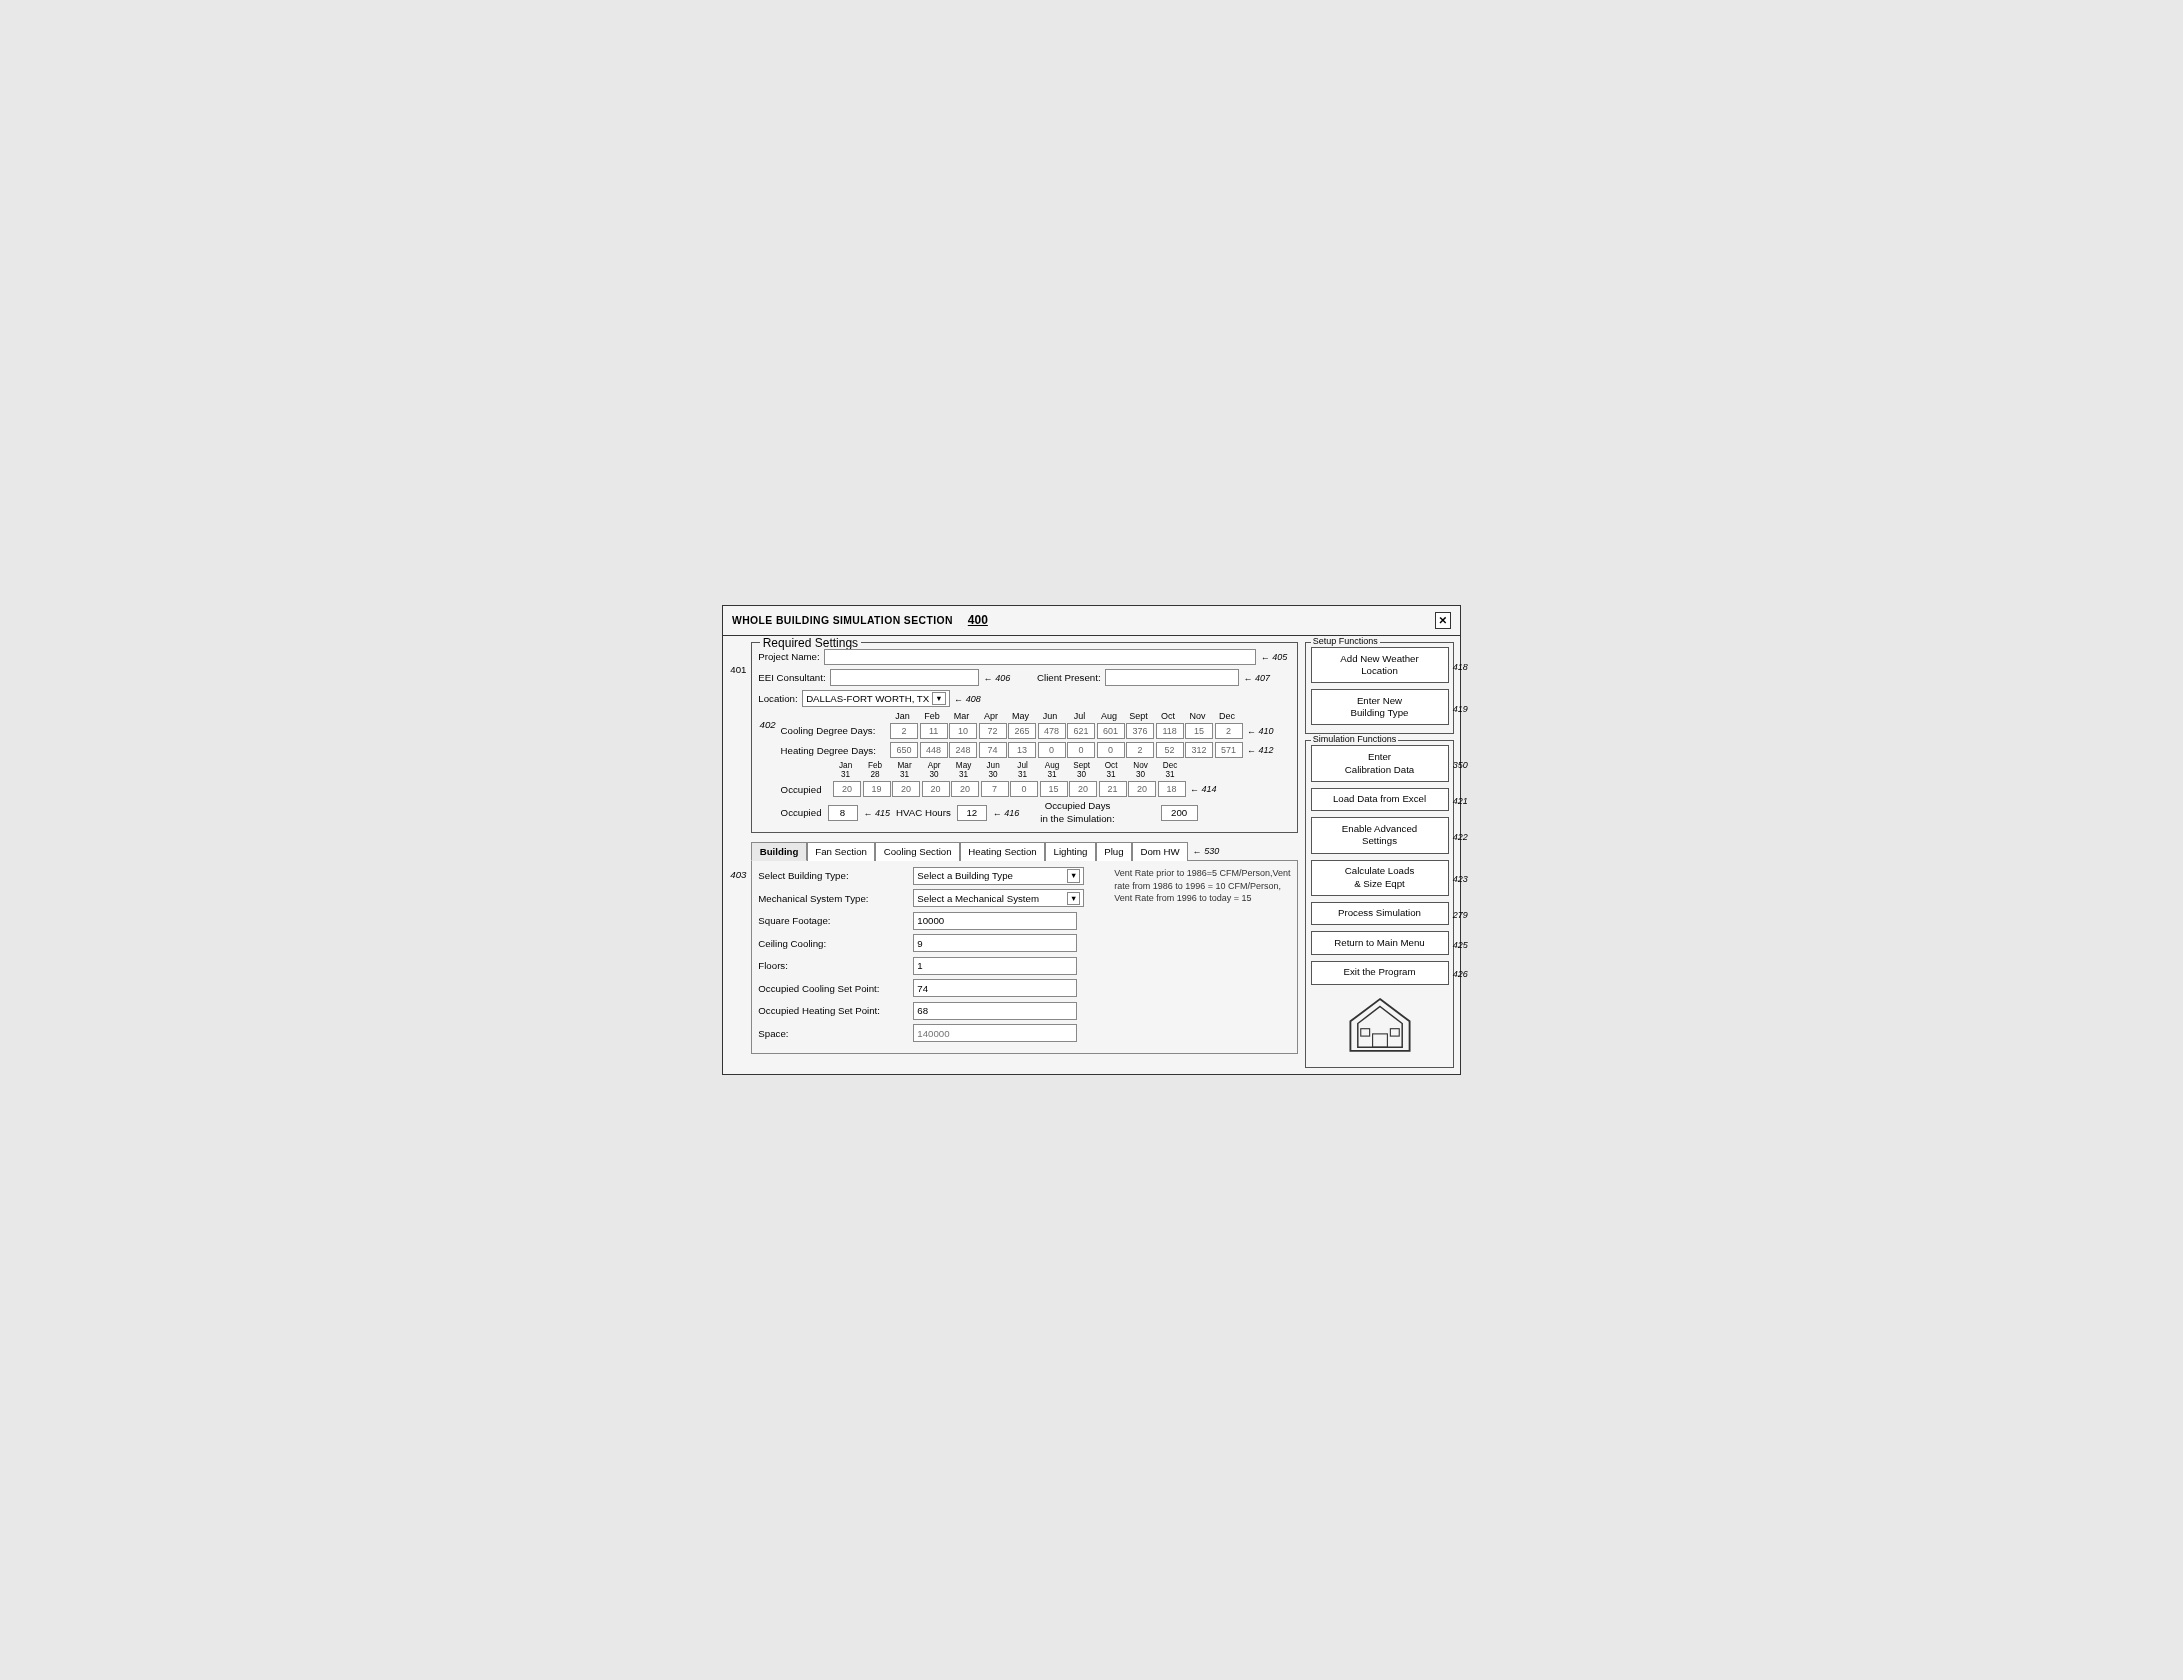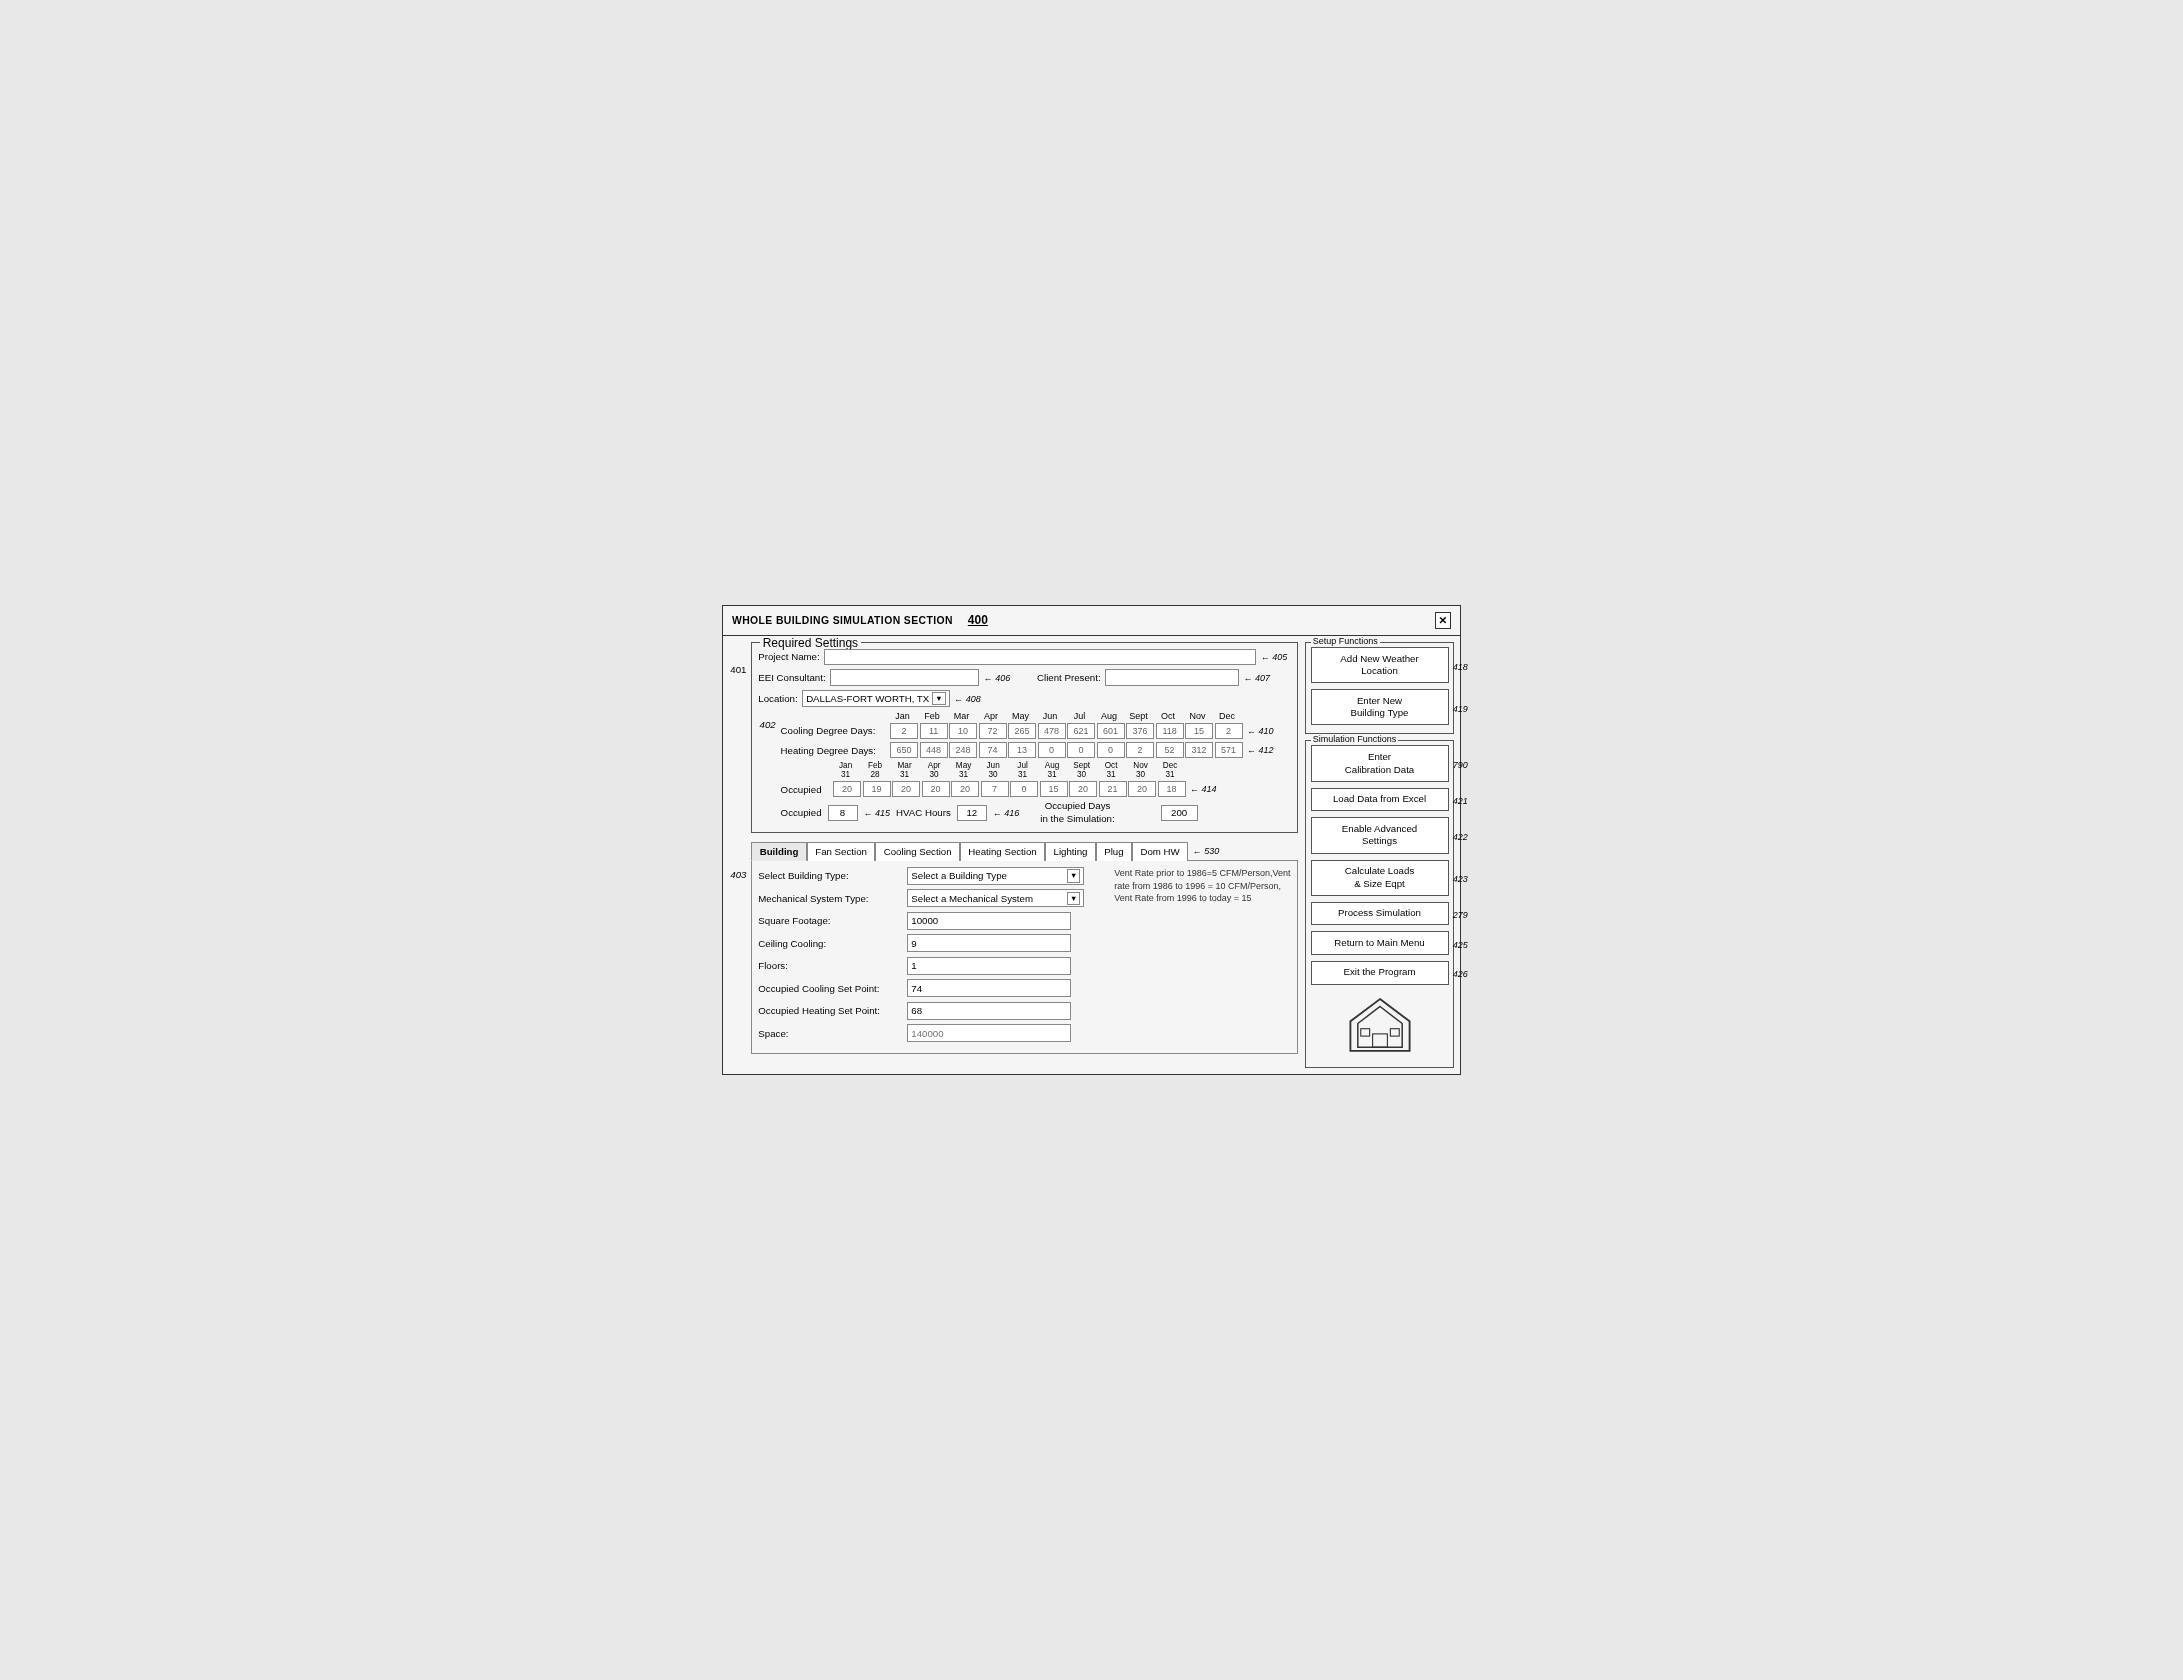--- a/index.html
+++ b/index.html
@@ -201,20 +201,21 @@
     .tab-content {
       border: 0.7px solid #888;
       padding: 6px;
       background: #f5f5f5;
       margin-top: -0.7px;
     }
     .tab-form-row {
       display: flex;
       align-items: center;
       margin-bottom: 4.5px;
+      gap: 6px;
     }
     .tab-form-label {
       width: 149px;
       font-size: 9.7px;
     }
     .tab-select {
       flex: 1;
       max-width: 313px;
       height: 18px;
       border: 0.7px solid #888;
@@ -533,21 +534,21 @@
           <button class="action-btn">Enter New<br>Building Type</button>
           <span style="position:absolute; right:-19.4px; top:50%; transform:translateY(-50%); font-style:italic; font-size:9px;">419</span>
         </div>
       </div>
 
       <div class="sim-section">
         <span class="right-section-label">Simulation Functions</span>
 
         <div style="position:relative; margin-bottom:3px;">
           <button class="action-btn">Enter<br>Calibration Data</button>
-          <span style="position:absolute; right:-19.4px; top:50%; transform:translateY(-50%); font-style:italic; font-size:9px;">790</span>
+          <span style="position:absolute; right:-19.4px; top:50%; transform:translateY(-50%); font-style:italic; font-size:9px;">350</span>
         </div>
 
         <div style="position:relative; margin-bottom:3px;">
           <button class="action-btn">Load Data from Excel</button>
           <span style="position:absolute; right:-19.4px; top:50%; transform:translateY(-50%); font-style:italic; font-size:9px;">421</span>
         </div>
 
         <div style="position:relative; margin-bottom:3px;">
           <button class="action-btn">Enable Advanced<br>Settings</button>
           <span style="position:absolute; right:-19.4px; top:50%; transform:translateY(-50%); font-style:italic; font-size:9px;">422</span>

